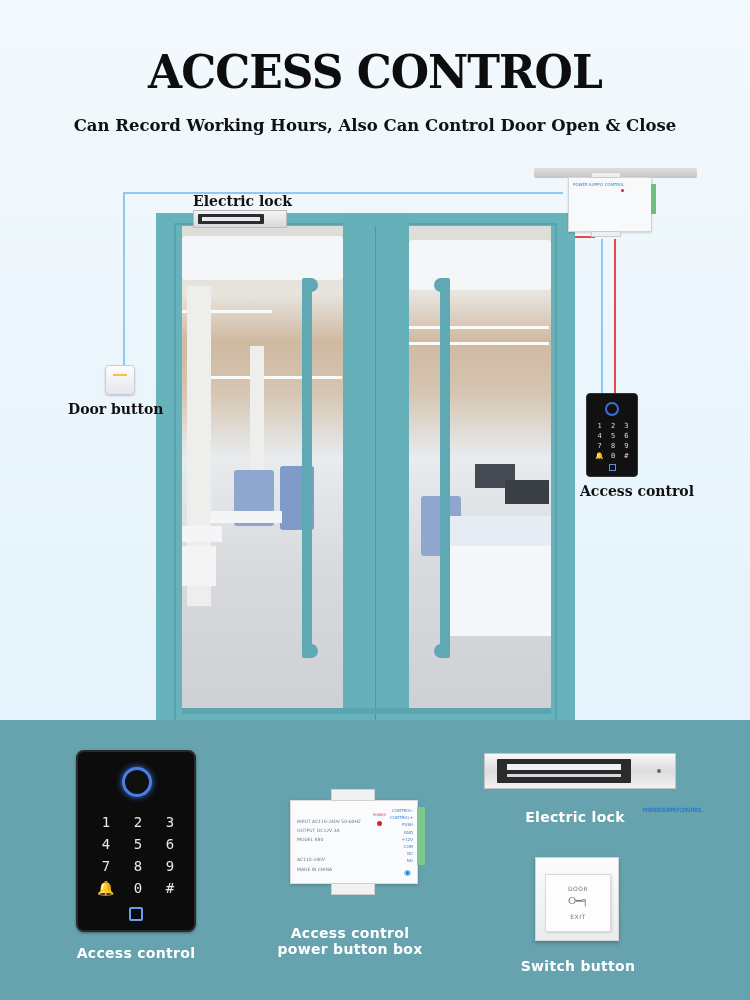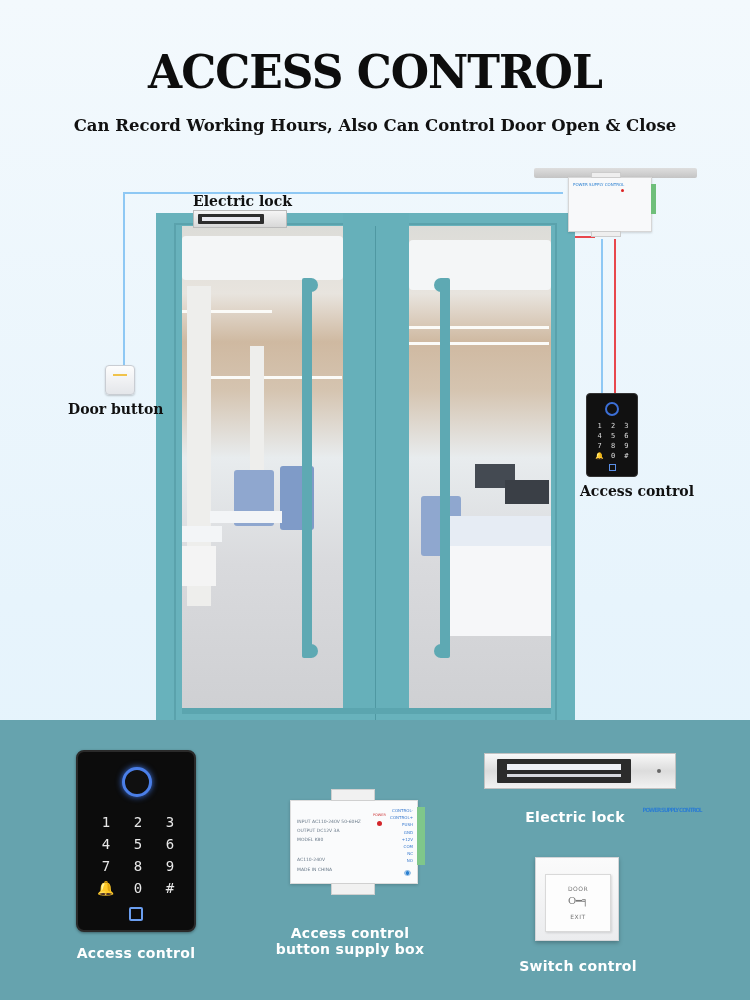--- a/index.html
+++ b/index.html
@@ -222,28 +222,28 @@
     <div>GND</div>
     <div>+12V</div>
     <div>COM</div>
     <div>NC</div>
     <div>NO</div>
   </div>
   <div class="strip"></div>
   <div class="wifi">◉</div>
 </div>
 <div class="bottom-label" style="left:270px; top:925px; width:160px;">Access control</div>
-<div class="bottom-label" style="left:270px; top:941px; width:160px;">button supply box</div>
+<div class="bottom-label" style="left:270px; top:941px; width:160px;">power button box</div>
 
 <div class="lock-big">
   <div class="mag"></div>
   <div class="screw"></div>
 </div>
 <div class="bottom-label" style="left:500px; top:809px; width:150px;">Electric lock</div>
 
 <div class="switch-big">
   <div class="face">
     <div class="txt" style="top:10px;">DOOR</div>
     <div class="key">O━╕</div>
     <div class="txt" style="top:38px;">EXIT</div>
   </div>
 </div>
-<div class="bottom-label" style="left:503px; top:958px; width:150px;">Switch control</div>
+<div class="bottom-label" style="left:503px; top:958px; width:150px;">Switch button</div>
 
 </body></html>

